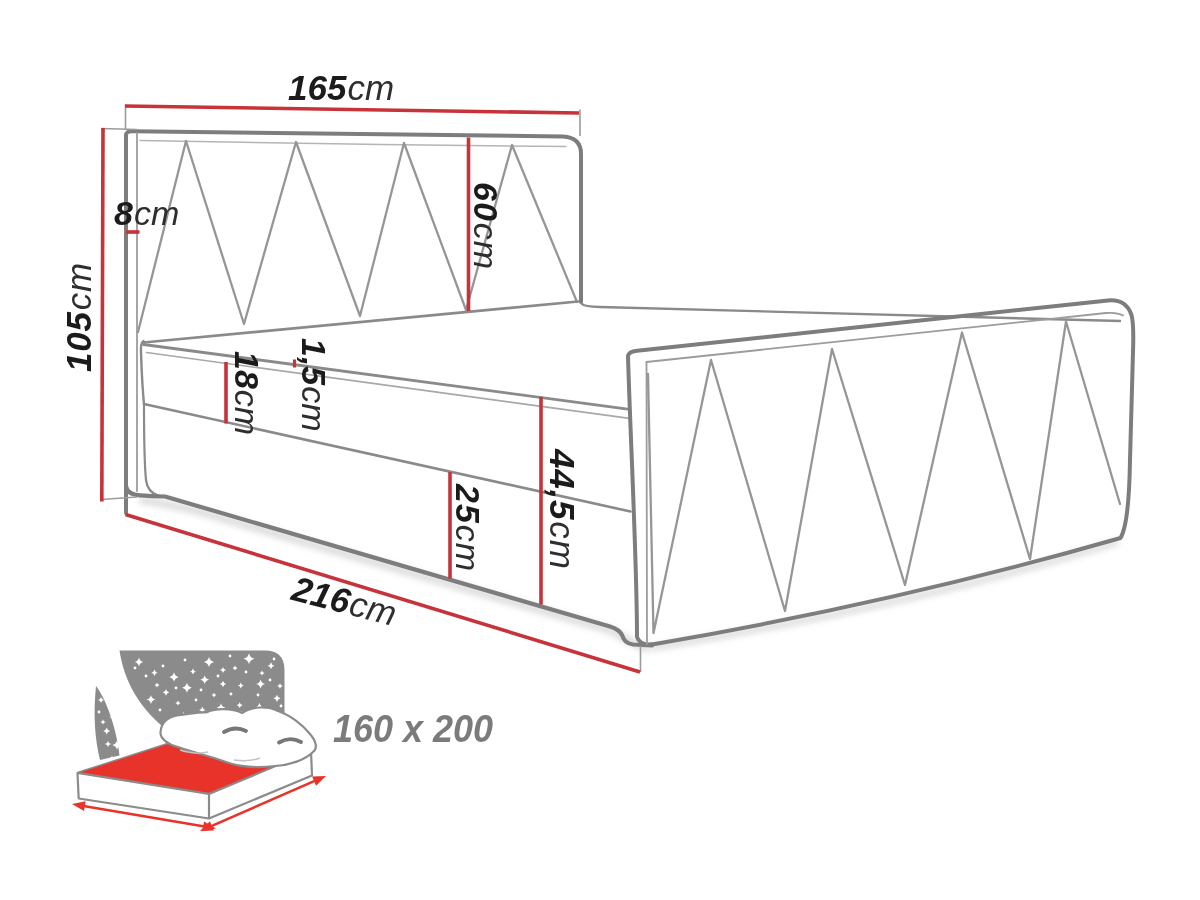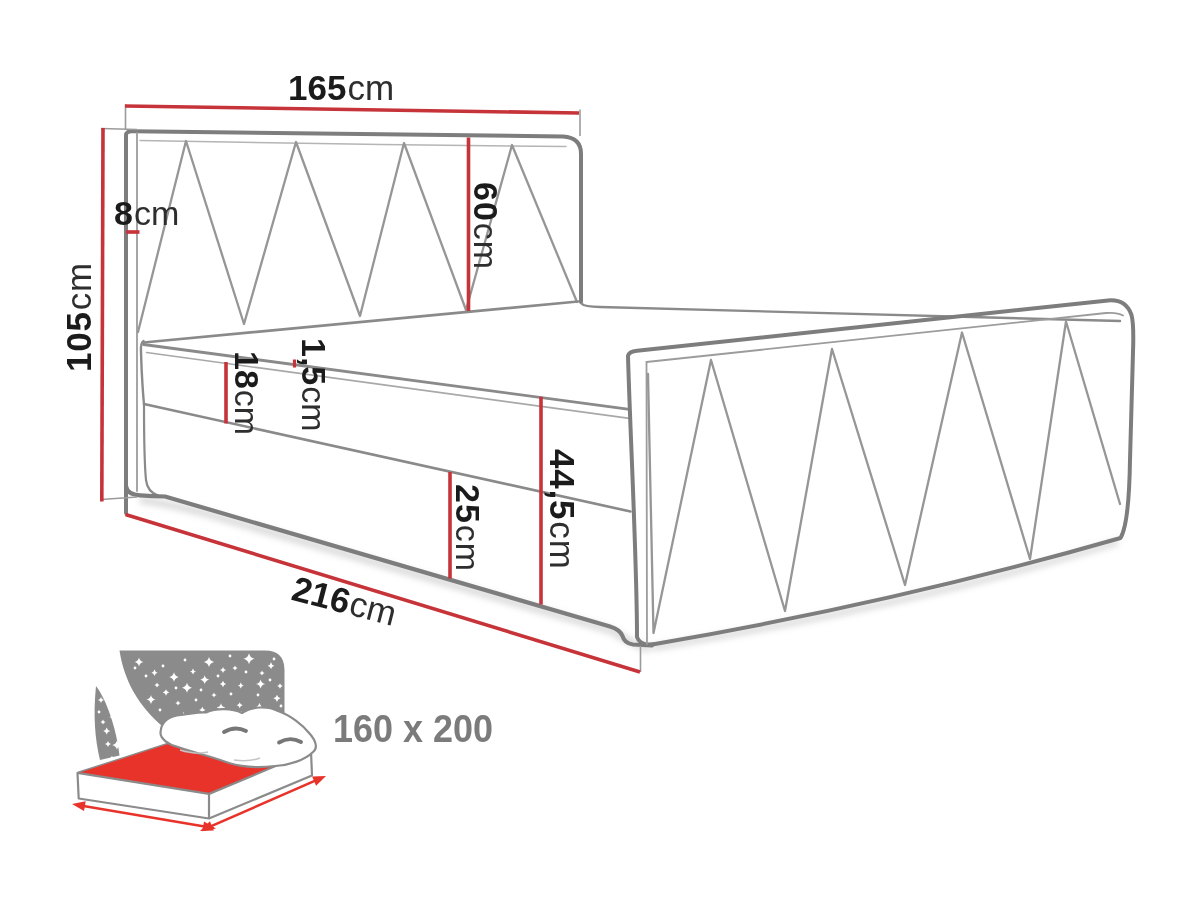--- a/index.html
+++ b/index.html
@@ -1,17 +1,17 @@
 <!DOCTYPE html>
 <html><head>
 <meta charset="utf-8">
 <style>
   html,body{margin:0;padding:0;background:#ffffff;}
   #page{position:relative;width:1200px;height:900px;background:#ffffff;overflow:hidden;
-    font-family:"Liberation Sans", sans-serif;}
+    font-family:"Liberation Sans", sans-serif;font-style:italic;}
 </style>
 </head>
 <body>
 <div id="page">
 <svg width="1200" height="900" viewBox="0 0 1200 900">
   <defs>
     <filter id="soft" x="-20%" y="-20%" width="140%" height="140%">
       <feGaussianBlur stdDeviation="3"></feGaussianBlur>
     </filter>
   </defs>

